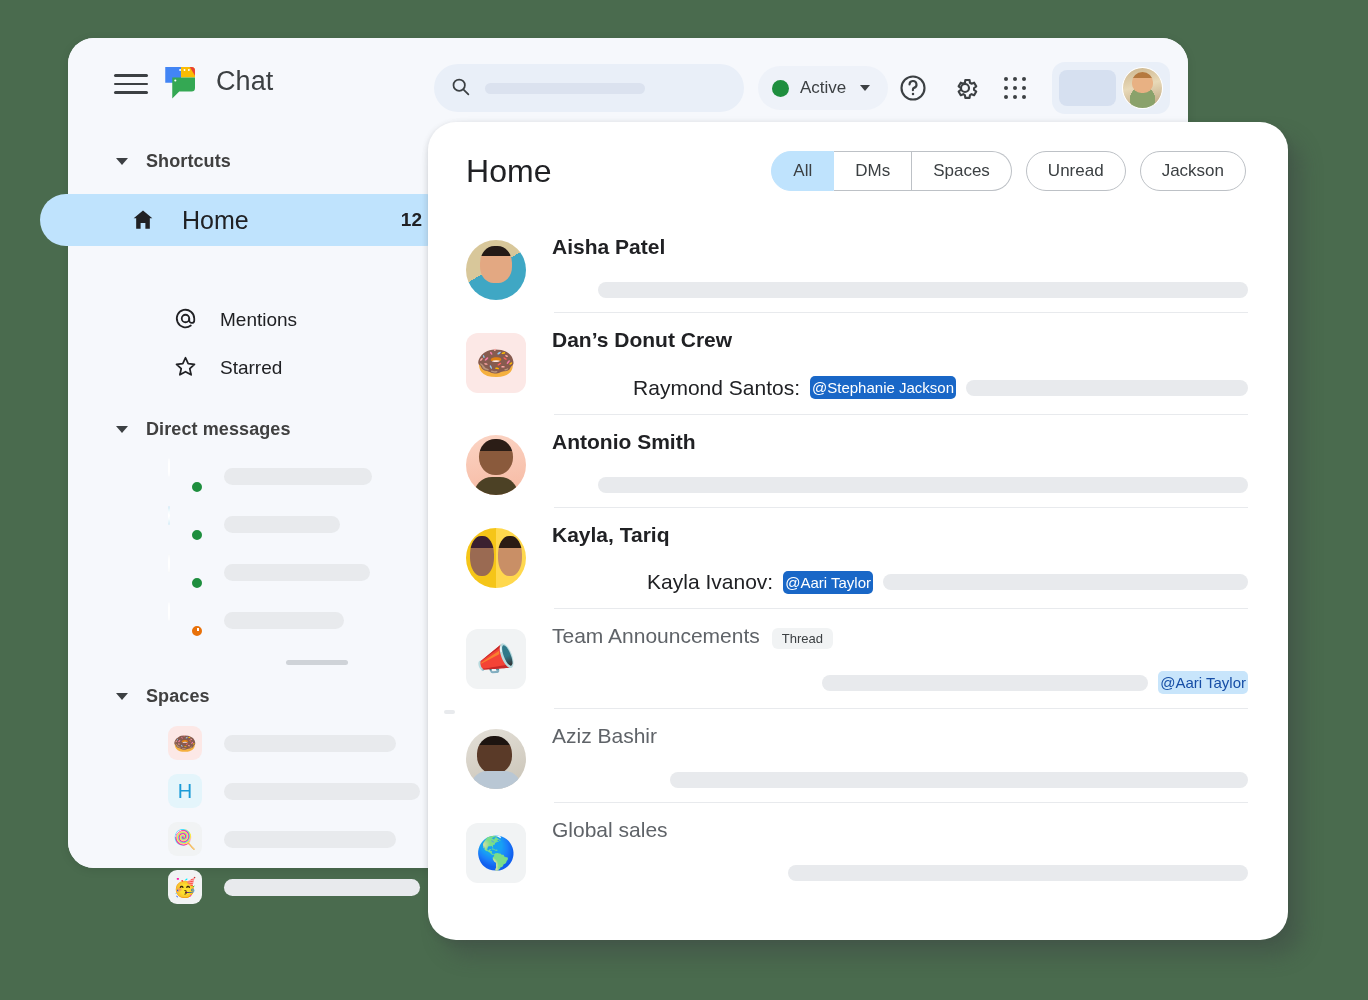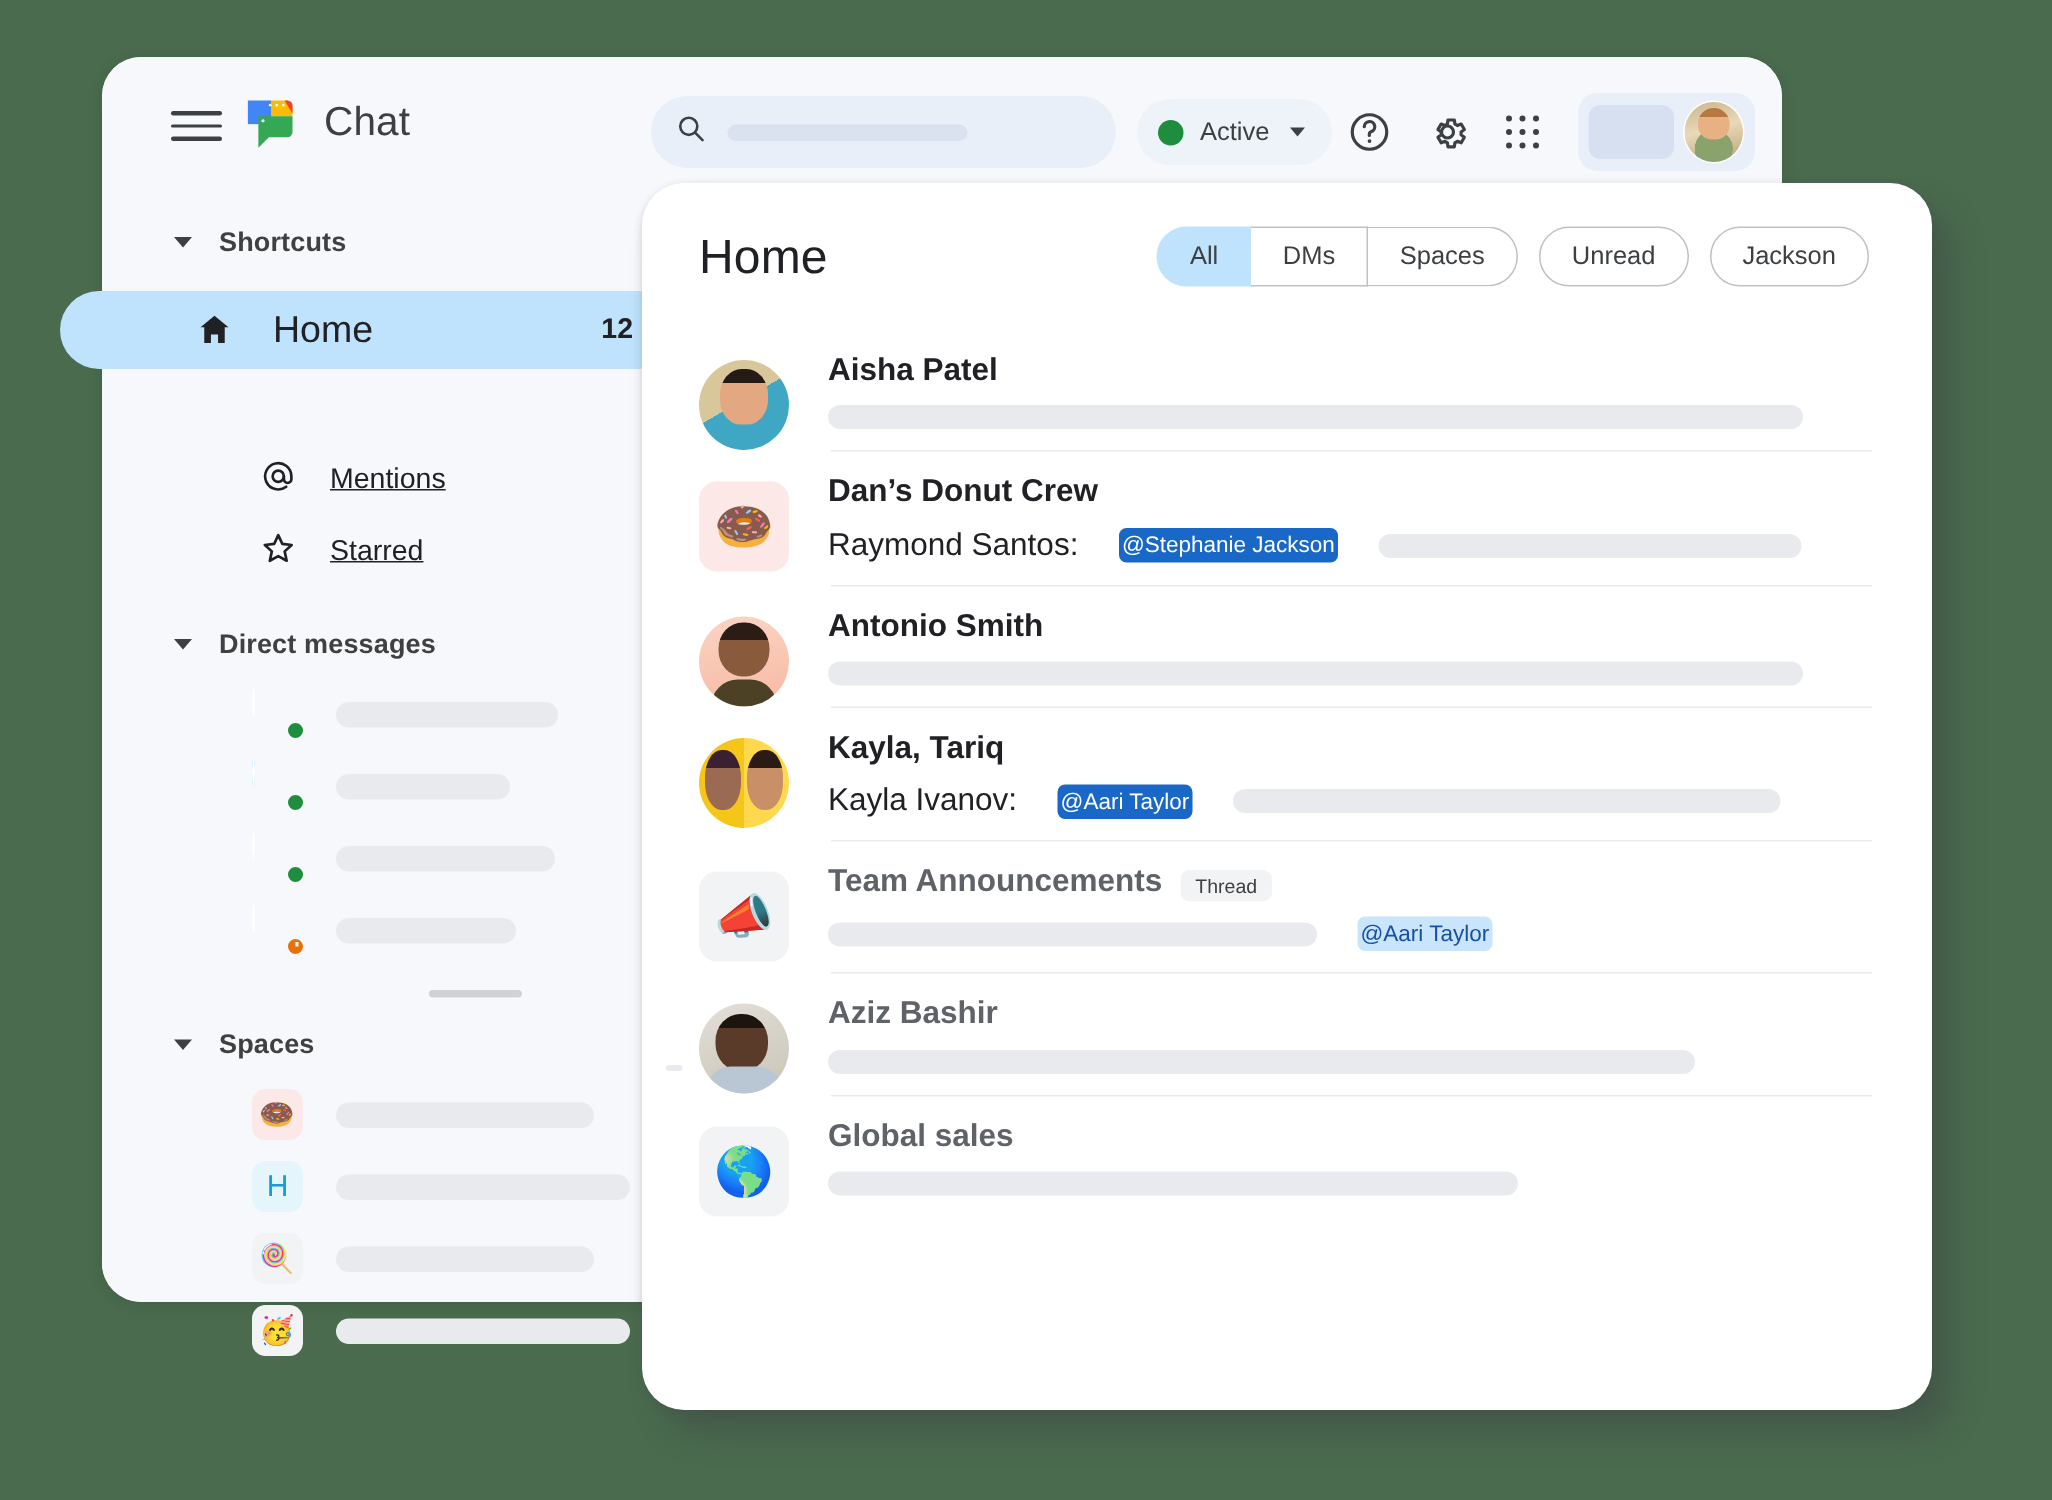--- a/index.html
+++ b/index.html
@@ -122,21 +122,21 @@
     display: flex; align-items: center; cursor: pointer; z-index: 5;
   }
   .home-icon { margin-left: 90px; width: 26px; height: 26px; }
   .home-label { margin-left: 26px; font-size: 25px; color: #202124; }
   .home-count { margin-left: auto; margin-right: 30px; font-size: 19px; font-weight: 700; color: #202124; }
 
   .nav-row {
     display: flex; align-items: center; gap: 22px;
     padding-left: 105px; height: 48px; cursor: pointer;
   }
-  .nav-label { font-size: 19px; color: #202124; text-decoration: underline; }
+  .nav-label { font-size: 19px; color: #202124; }
 
   .ph-row { display: flex; align-items: center; gap: 22px; padding-left: 100px; height: 48px; cursor: pointer; }
   .ph-bar { height: 17px; background: #e8eaed; border-radius: 9px; }
 
   .av-wrap { position: relative; width: 34px; height: 34px; flex: 0 0 34px; }
   .av {
     width: 34px; height: 34px; border-radius: 50%;
     border: 1.5px solid #fff; overflow: hidden; position: relative;
   }
   .av::after { content:''; position:absolute; left:20%; top:14%; width:60%; height:60%; border-radius:50%; }
@@ -232,27 +232,27 @@
   .ra-aziz::after { content:''; position:absolute; left:18%; top:12%; width:58%; height:62%; border-radius:48%; background: linear-gradient(180deg,#1d1410 0 24%, #5a3a28 24% 100%); }
   .ra-aziz::before { content:''; position:absolute; left:8%; bottom:0; width:84%; height:30%; border-radius:16px 16px 0 0; background:#b9c7d4; z-index:2; }
 
   .sq-pink { background: #fce8e6; }
   .sq-gray { background: #f1f3f4; }
 
   .row-body { flex: 1; min-width: 0; padding-bottom: 14px; }
   .row-title-line { display: flex; align-items: flex-end; gap: 12px; }
   .row-title { font-size: 21px; color: #202124; line-height: 1.25; }
   .row-title.unread { font-weight: 700; }
-  .row-title.read { color: #5f6368; font-weight: 700; }
+  .row-title.read { color: #5f6368; font-weight: 400; }
   .thread-badge {
     font-size: 13px; color: #3c4043; background: #f1f3f4;
     border-radius: 6px; padding: 3px 10px;
   }
 
-  .row-snippet { display: flex; align-items: center; gap: 27px; margin-top: 10px; }
+  .row-snippet { display: flex; align-items: center; gap: 10px; margin-top: 22px; justify-content: flex-end; }
   .snippet-author { font-size: 21px; color: #202124; white-space: nowrap; }
   .mention {
     font-size: 15px; border-radius: 5px; padding: 3px 2px; white-space: nowrap;
   }
   .mention.unread { background: #1967c7; color: #ffffff; }
   .mention.read { background: #c8e5fb; color: #174ea6; }
   .snippet-bar { height: 16px; background: #e8eaed; border-radius: 8px; }
 </style>
 </head>
 <body>

